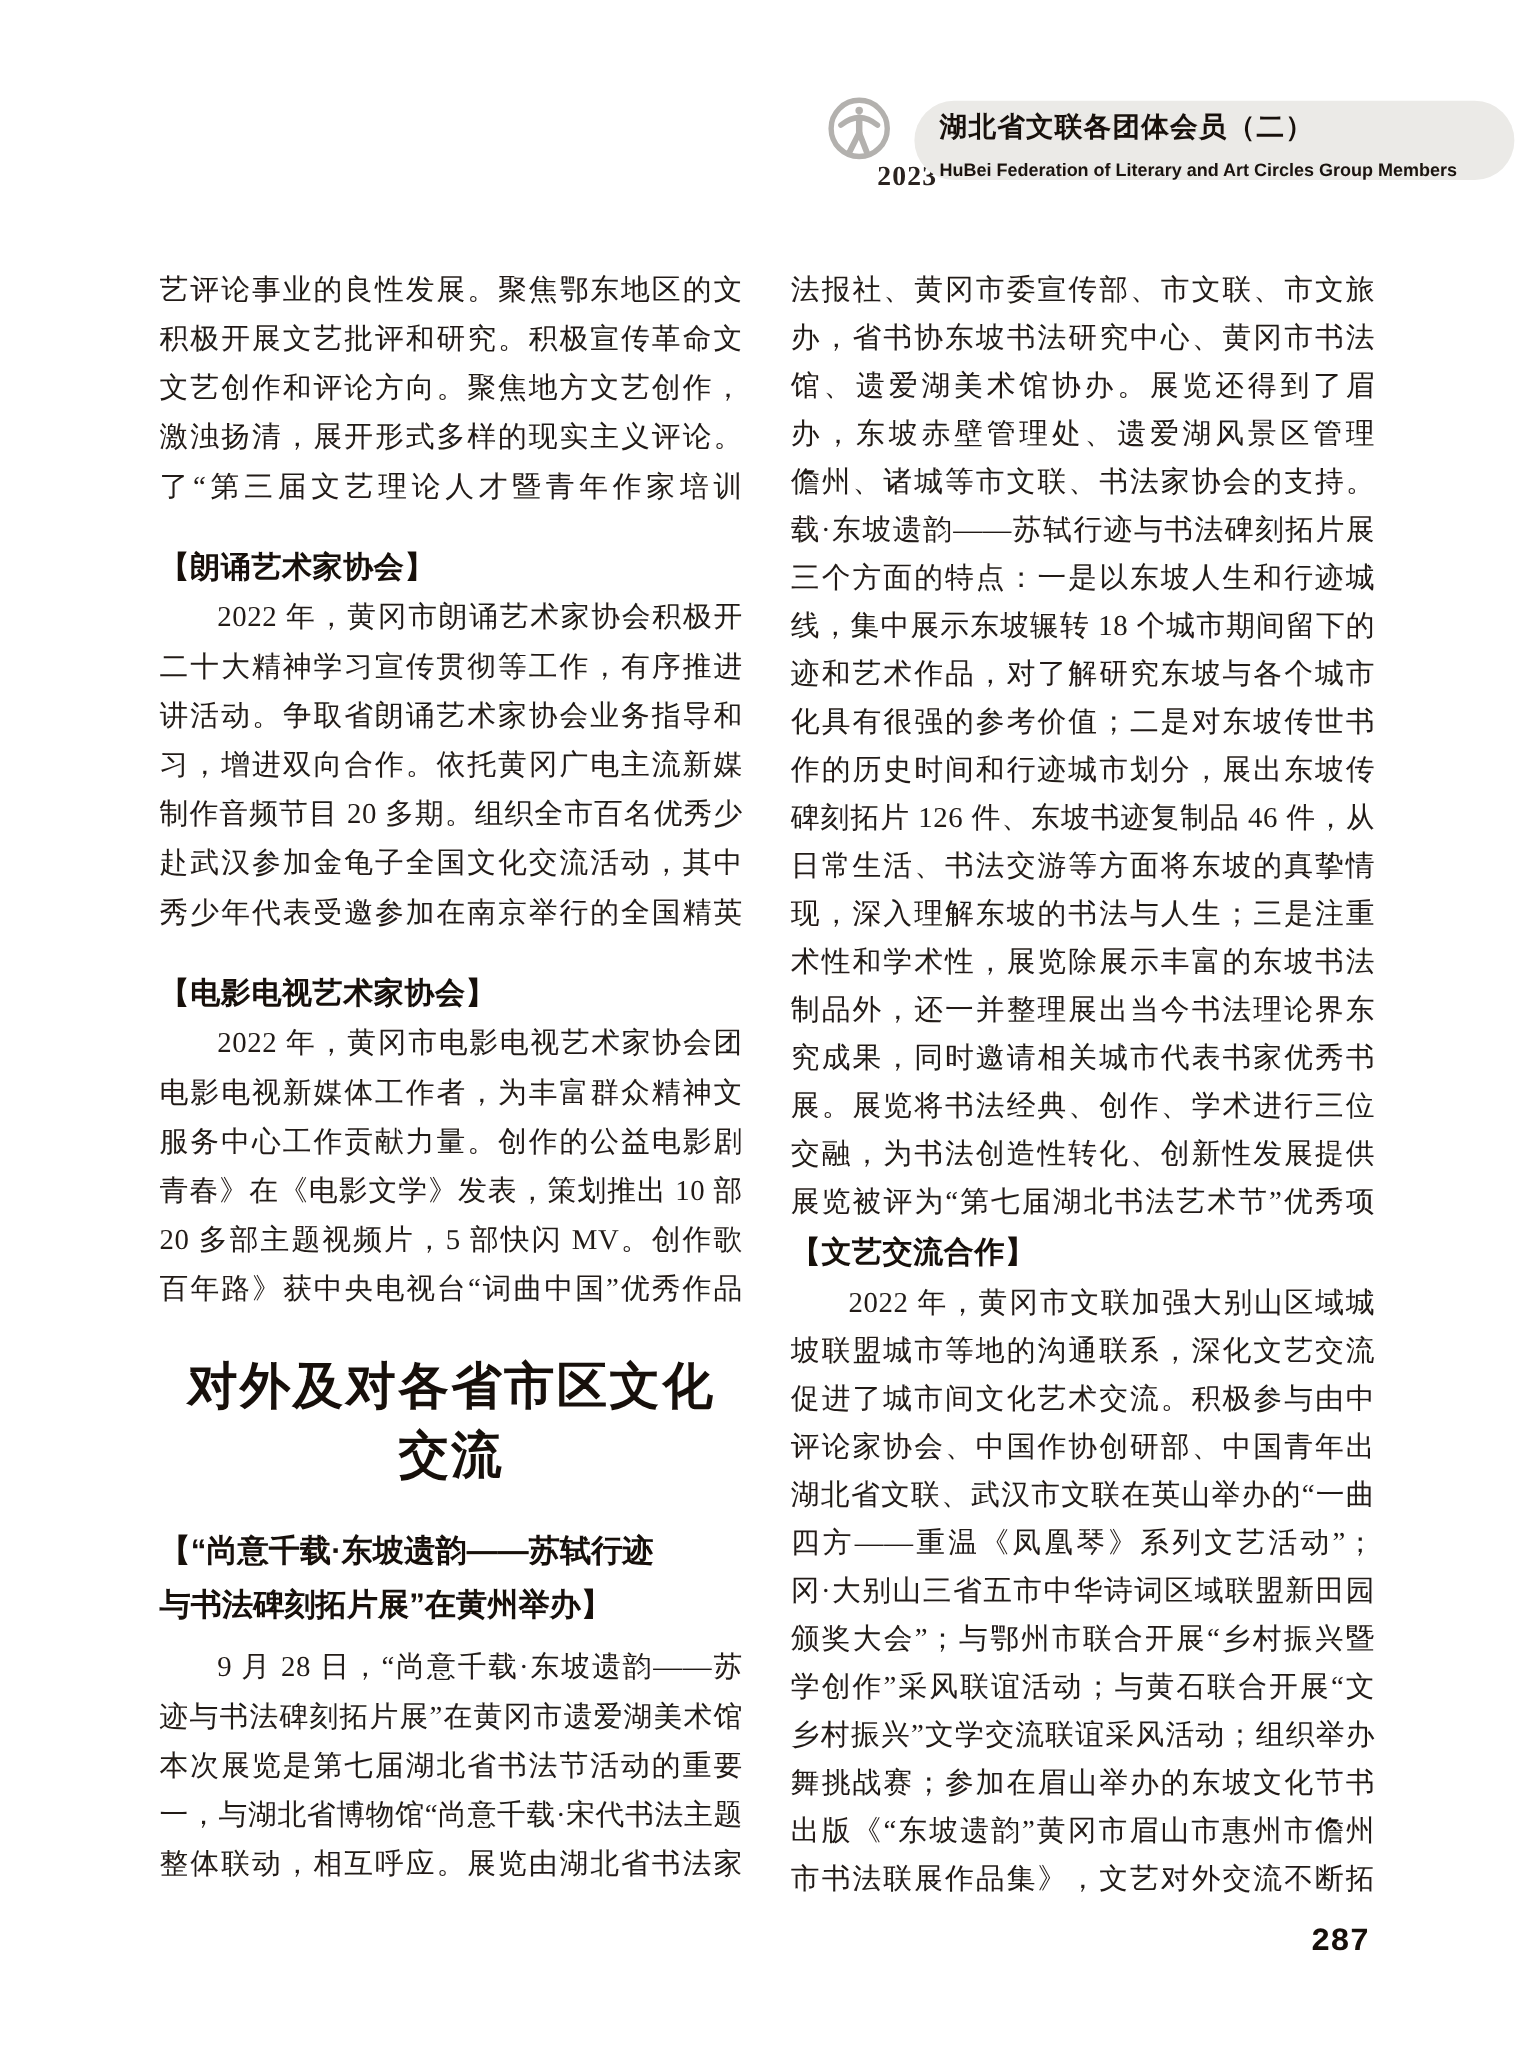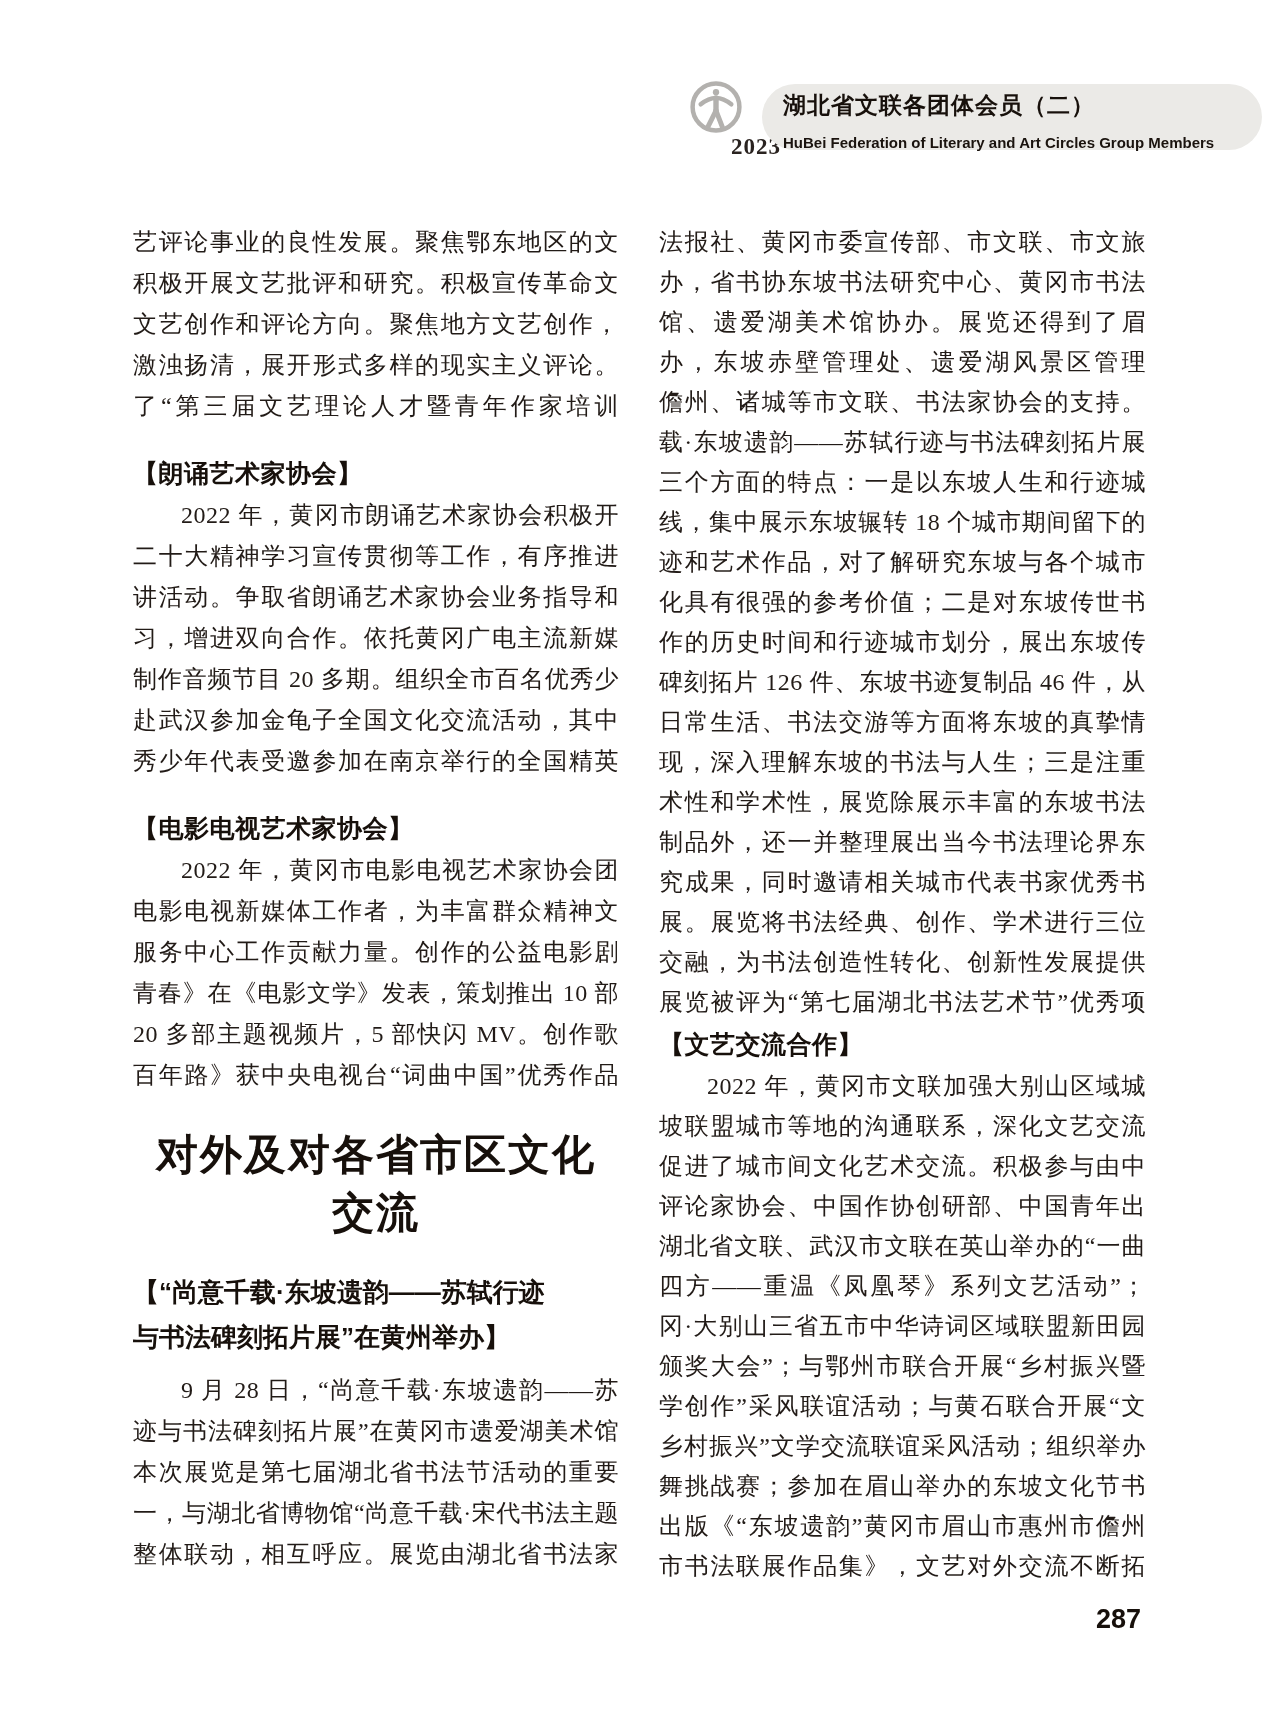--- a/index.html
+++ b/index.html
@@ -52,21 +52,21 @@
     letter-spacing:2px;color:#17100b;
   }
   .subheading{
     font-family:"Liberation Sans",sans-serif;font-weight:bold;
     font-size:26px;line-height:45px;margin-top:28px;color:#17100b;
   }
   .para.p-after-sub{margin-top:10px;}
   
   .page-num{
     position:absolute;left:1085px;top:1604px;width:56px;text-align:right;
-    font-family:Liberation Sans, sans-serif;font-weight:bold;
+    font-family:Liberation Mono, monospace;font-weight:bold;
     font-size:27px;color:#17100b;
   }
 </style>
 </head>
 <body>
 
 <div class="page">
 
   <div class="logo">
     <svg viewBox="0 0 60 60" width="54" height="54" aria-hidden="true">

